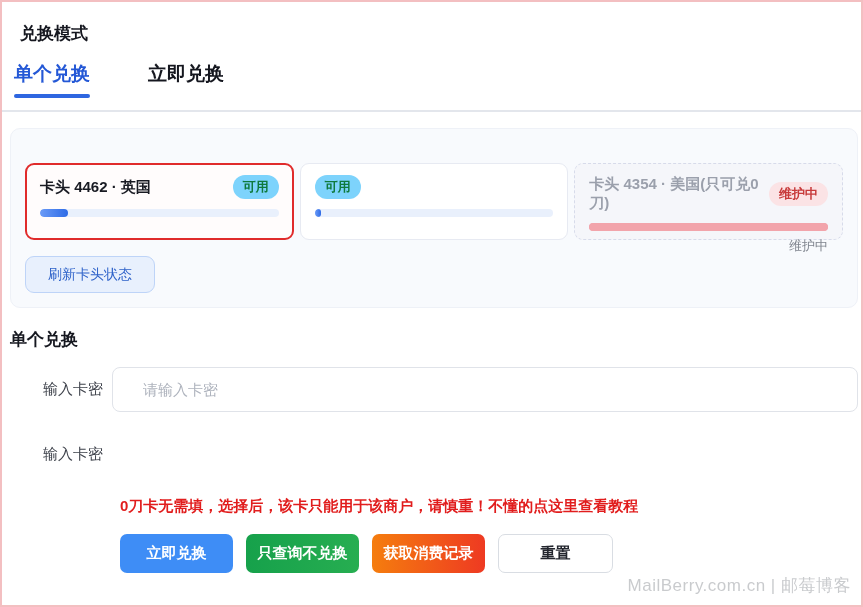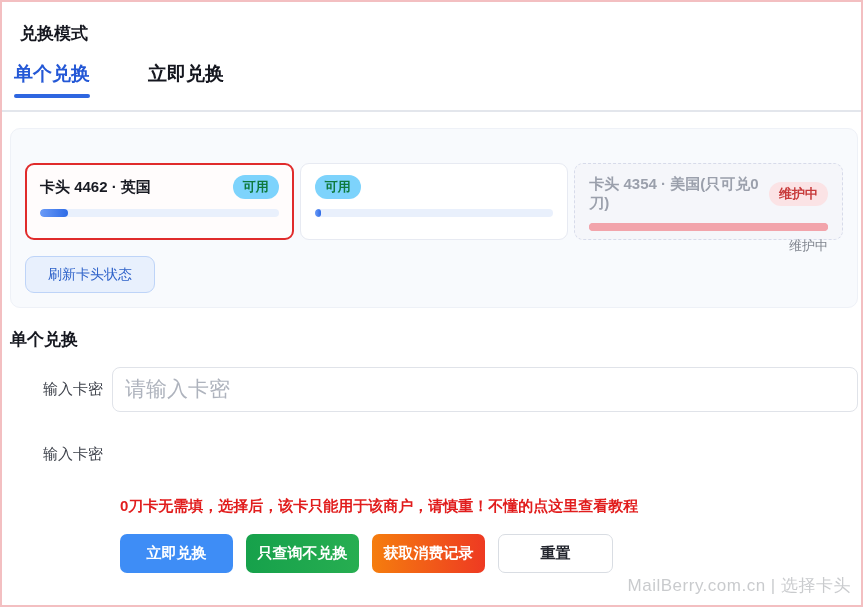--- a/index.html
+++ b/index.html
@@ -72,22 +72,22 @@
 
   .form-section-title { font-size: 17px; font-weight: 700; margin: 20px 0 0 8px; }
   .form { margin-top: 16px; margin-right: 3px; }
   .form-row { display: flex; align-items: center; margin-bottom: 33px; }
   .form-label {
     width: 110px; text-align: right; padding-right: 9px;
     font-size: 15px; color: #3f434c; flex: none;
   }
   .form-input {
     flex: 1; height: 45px; border-radius: 8px;
-    border: 1px solid #e0e3e9; padding: 0 12px;
-    font-size: 21px; font-family: Liberation Serif, serif; color: #15171f; background: #fff;
+    border: 1px solid #e0e3e9; padding: 0 30px;
+    font-size: 15px; font-family: Liberation Sans, sans-serif; color: #15171f; background: #fff;
     outline: none;
   }
   .form-input::placeholder { color: #aeb3bd; }
   .form-input.focused { border: 2px solid #4a8df0; }
   .warning-text {
     margin: 1px 0 0 118px;
     color: #e11d1d; font-weight: 700; font-size: 15px;
   }
   .buttons-row { display: flex; gap: 13px; margin: 18px 0 0 118px; }
   .btn {
@@ -172,13 +172,13 @@
   <div class="warning-text">0刀卡无需填，选择后，该卡只能用于该商户，请慎重！不懂的点这里查看教程</div>
 
   <div class="buttons-row">
     <button class="btn blue">立即兑换</button>
     <button class="btn green">只查询不兑换</button>
     <button class="btn orange">获取消费记录</button>
     <button class="btn reset">重置</button>
   </div>
 </div>
 
-<div class="watermark">MailBerry.com.cn | 选择卡头</div>
+<div class="watermark">MailBerry.com.cn | 邮莓博客</div>
 
 </body></html>

